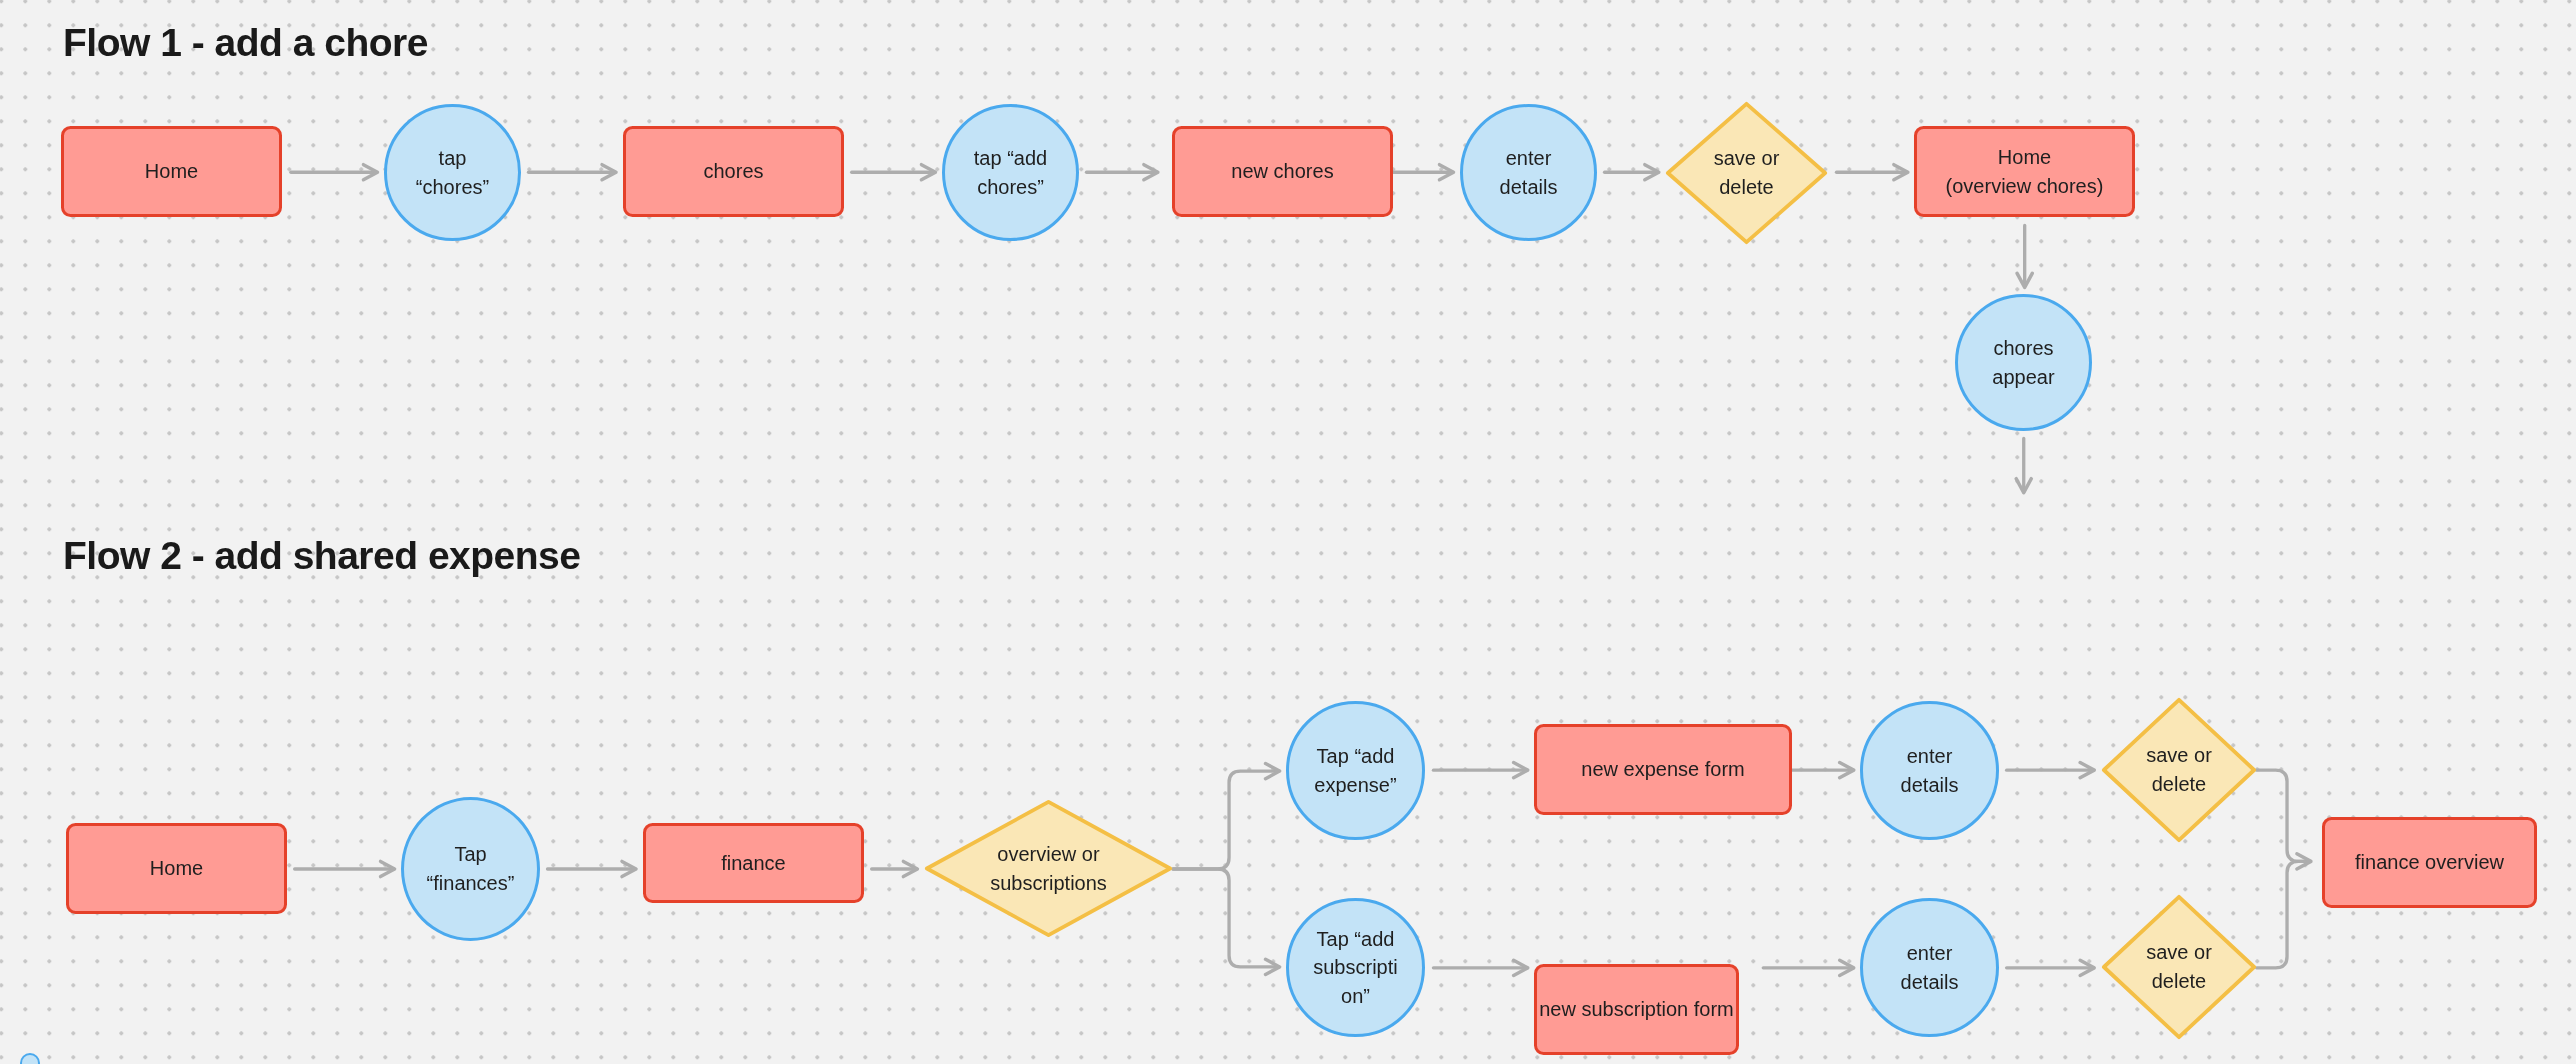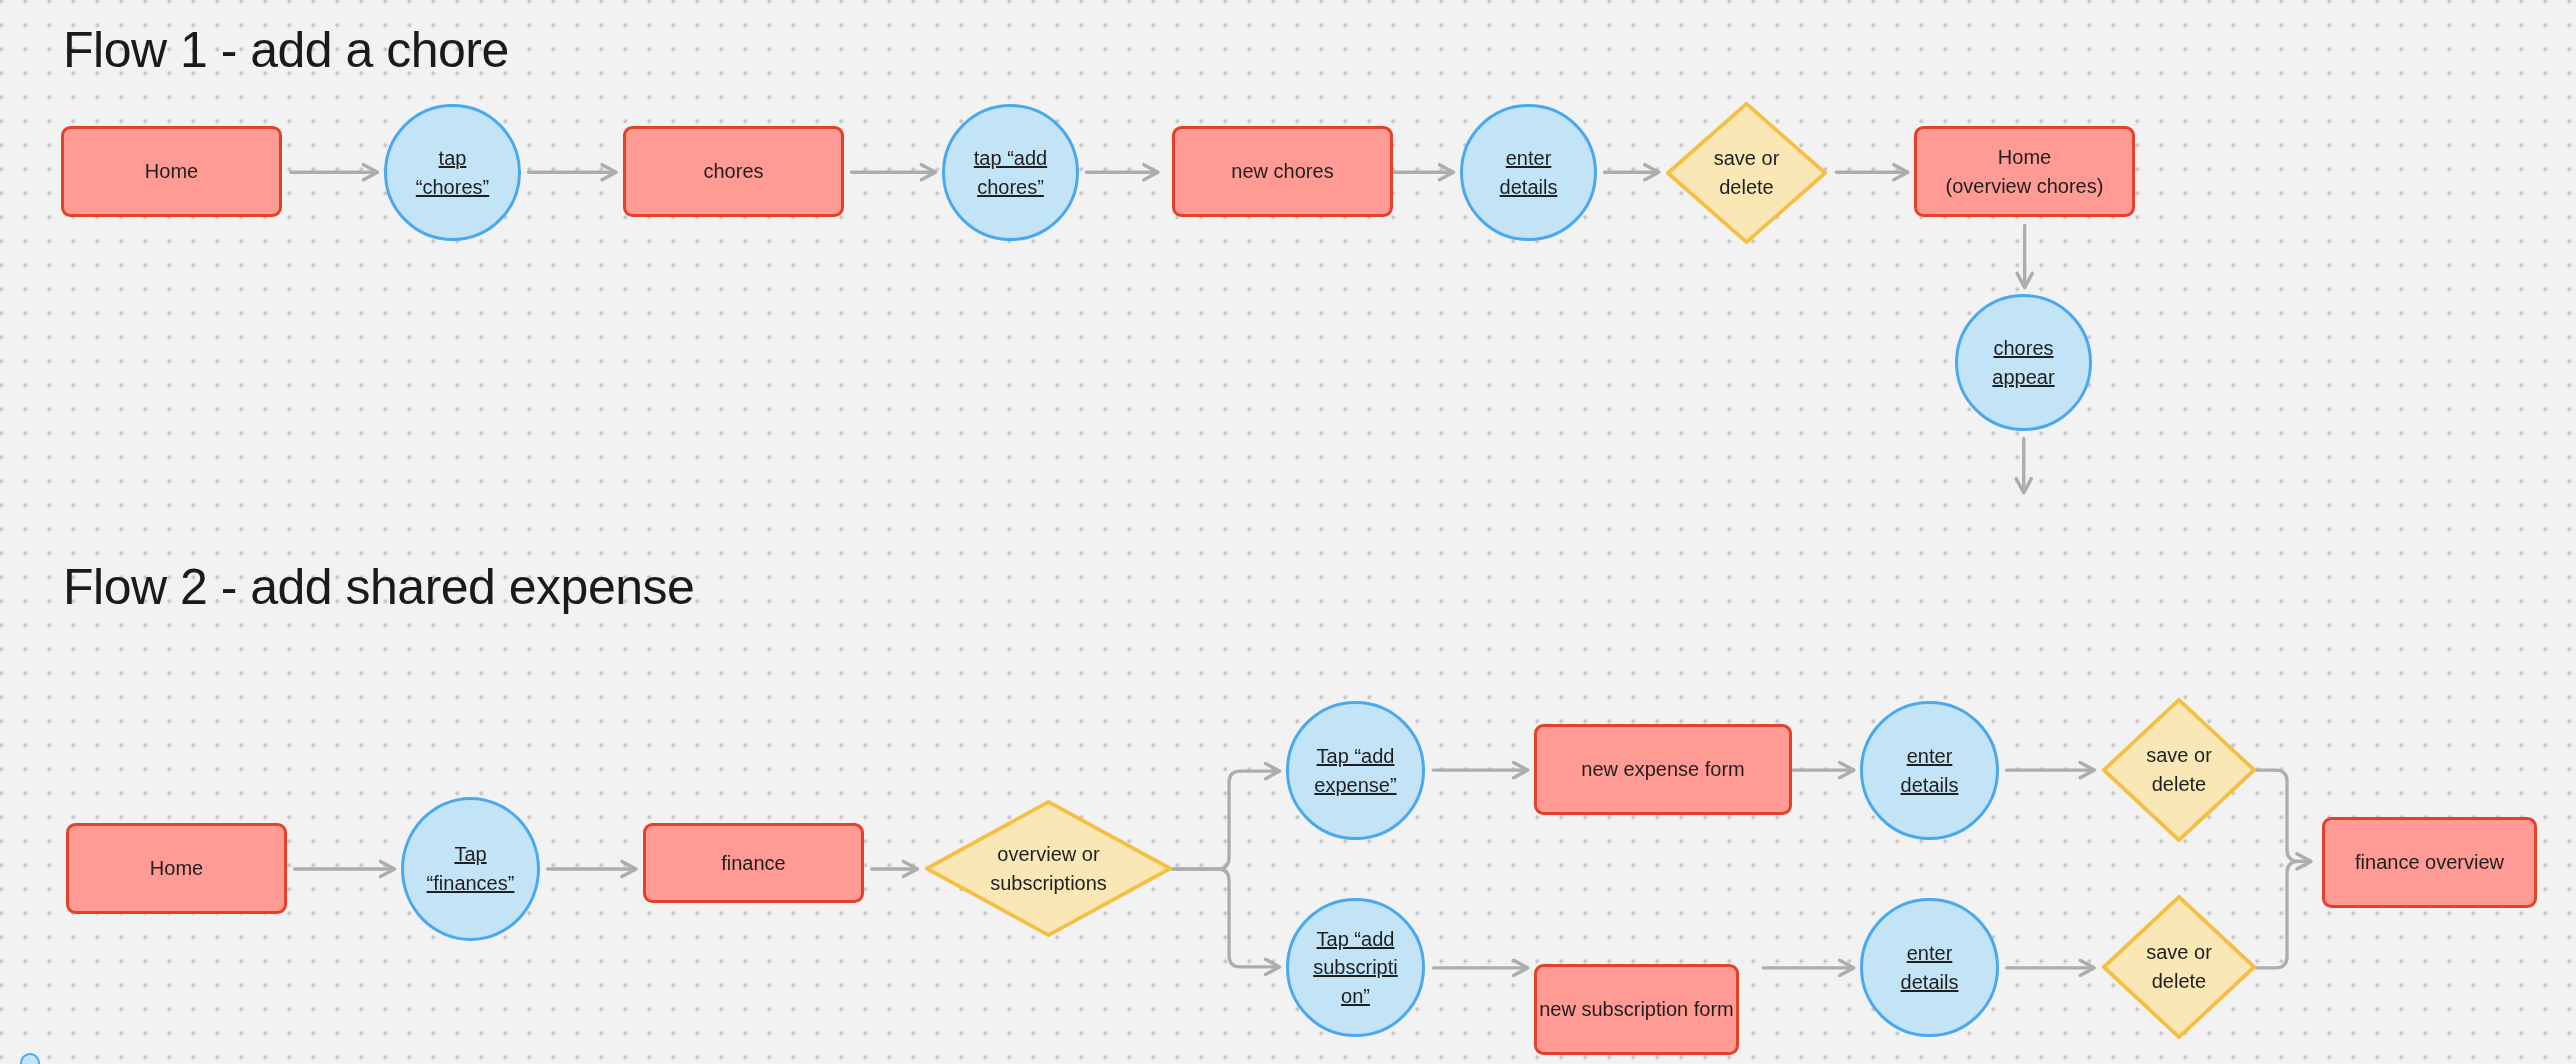--- a/index.html
+++ b/index.html
@@ -14,58 +14,57 @@
     font-family:"Liberation Sans","DejaVu Sans",sans-serif;
     background:var(--canvas_bg);
   }
   .canvas{
     position:relative;width:2576px;height:1065px;
     background-color:var(--canvas_bg);
     background-image:radial-gradient(var(--dot) 1.6px, transparent 1.7px);
     background-size:24px 24px;background-position:13.3px 13.3px;
   }
   .flow-title{
-    position:absolute;color:#1A1A1A;font-size:50px;font-weight:400;
+    position:absolute;color:#1A1A1A;font-size:39px;font-weight:700;
     letter-spacing:-0.5px;white-space:nowrap;
   }
   .edges{position:absolute;left:0;top:0;pointer-events:none;}
   .edge{fill:none;stroke:var(--connector);stroke-width:3.5;stroke-linecap:round;}
   .arrowhead{fill:none;stroke:var(--connector);stroke-width:1.6;stroke-linecap:round;stroke-linejoin:round;}
   .node{
     position:absolute;display:flex;align-items:center;justify-content:center;
     text-align:center;color:var(--text);font-size:20px;line-height:1.43;
     box-sizing:border-box;
   }
   .node .lbl{white-space:pre-line;position:relative;z-index:2;}
   .proc{
     background:var(--process_fill);
     border:3.8px solid var(--process_stroke);
     border-radius:9.5px;
   }
   .act{
     background:var(--action_fill);
     border:3.8px solid var(--action_stroke);
     border-radius:50%;
-    text-decoration:underline;
   }
   .dec{background:transparent;border:none;}
   .dec-svg{position:absolute;inset:0;width:100%;height:100%;z-index:1;}
   .dec-poly{fill:var(--decision_fill);stroke:var(--decision_stroke);stroke-width:4;stroke-linejoin:round;}
   .stray-cursor{
     position:absolute;left:20px;top:1053px;width:16px;height:16px;
     background:var(--action_fill);border:2.9px solid var(--action_stroke);border-radius:50%;
   }
 </style>
 </head>
 <body>
 
 <div class="canvas">
 
   <div class="flow-title" style="left:63px;top:21px;">Flow 1 - add a chore</div>
-  <div class="flow-title" style="left:63px;top:534px;margin-top:24px;">Flow 2 - add shared expense</div>
+  <div class="flow-title" style="left:63px;top:534px;">Flow 2 - add shared expense</div>
 
   <svg class="edges" width="2576" height="1065" viewBox="0 0 2710 1120">
     <defs>
       <marker id="arw" viewBox="0 0 10 10" refX="7.5" refY="5" markerWidth="6.5" markerHeight="6.5" orient="auto" markerUnits="strokeWidth">
         <path class="arrowhead" d="M1.5 1.5 L8 5 L1.5 8.5"></path>
       </marker>
     </defs>
 
     <path class="edge" marker-end="url(#arw)" d="M306 181H396"></path>
     <path class="edge" marker-end="url(#arw)" d="M556 181H647"></path>

